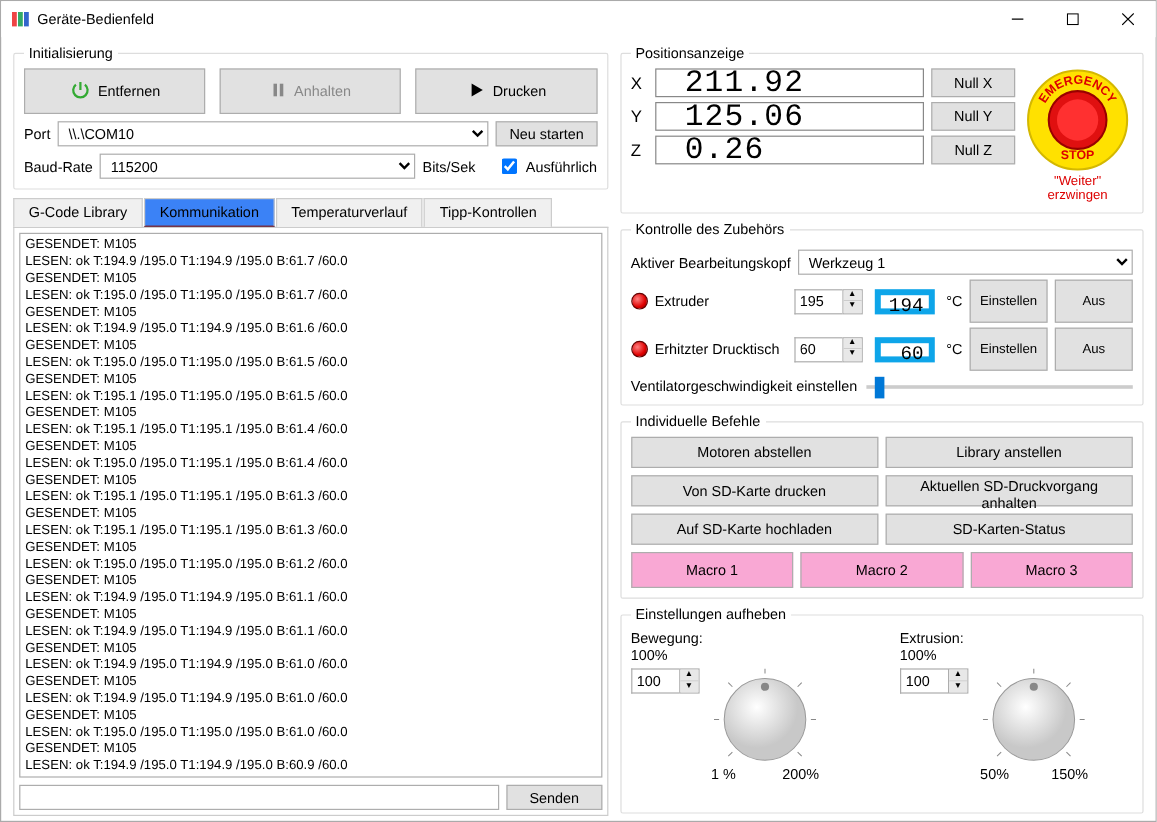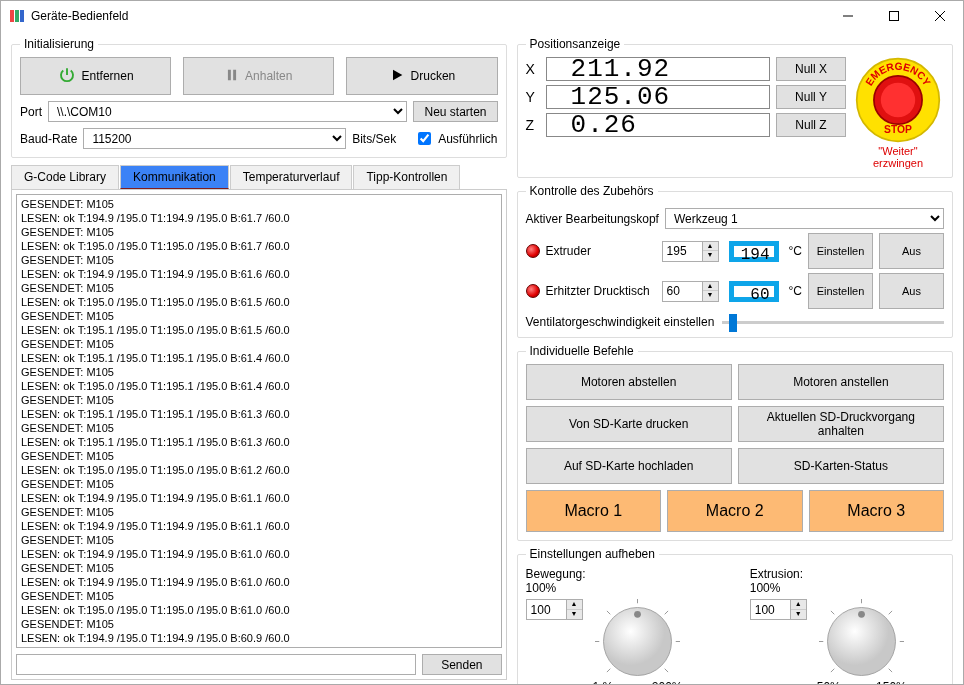--- a/index.html
+++ b/index.html
@@ -44,23 +44,23 @@
   .spin input{ width:40px; height:21px; text-align:left; border:1px solid #adadad; border-right:none;}
   .spin .spinbtns{ display:flex; flex-direction:column; border:1px solid #adadad;}
   .spin .spinbtns div{ width:15px; height:9.5px; font-size:7px; background:#e8e8e8; text-align:center; line-height:8px; cursor:pointer; border-bottom:1px solid #ccc;}
   .spin .spinbtns div:last-child{border-bottom:none;}
   .seg-display{ width:50px; height:21px; border:5px solid #0ea5e9; font-family:"Courier New",monospace; font-size:16px; text-align:right; padding:0 4px; margin:0 4px; line-height:19px;}
   .acc-btn{ width:65px; height:36px; background:#e1e1e1;border:1px solid #adadad;cursor:pointer;font-size:11px;}
   .slider-row{ display:flex; align-items:center; gap:8px; margin-top:6px;}
   .slider-track{ flex:1; height:3px; background:#ccc; position:relative;}
   .slider-thumb{ position:absolute; left:3%; top:-7px; width:8px; height:18px; background:#0078d7;}
   .cmd-grid{ display:grid; grid-template-columns:1fr 1fr; gap:6px;}
-  .cmd-btn{ height:36px; background:#e1e1e1;border:1px solid #adadad;cursor:pointer;font-size:12px;}
+  .cmd-btn{ height:26px; background:#e1e1e1;border:1px solid #adadad;cursor:pointer;font-size:12px;}
   .macro-row{ display:flex; gap:6px; margin-top:6px;}
-  .macro-btn{ flex:1; height:42px; background:#fdba74;border:1px solid #adadad;cursor:pointer;font-size:16px;}
+  .macro-btn{ flex:1; height:30px; background:#f9a8d4;border:1px solid #adadad;cursor:pointer;font-size:12px;}
   .over-row{ display:flex; gap:30px;}
   .over-block{ flex:1;}
   .over-head{ display:flex; justify-content:space-between; margin-bottom:4px;flex-direction:column;}
   .over-body{ display:flex; align-items:flex-start; gap:10px;}
   .knob{ width:90px; text-align:center;}
   .dial{ width:85px; height:85px; margin:0 auto;}
   .knob-labels{ display:flex; justify-content:space-between; font-size:11px; margin-top:-4px;}
   ::-webkit-scrollbar{ width:17px;}
   ::-webkit-scrollbar-track{ background:#f0f0f0;}
   ::-webkit-scrollbar-thumb{ background:#c0c0c0; border:1px solid #a0a0a0;}
@@ -264,21 +264,21 @@
           <div class="slider-track">
               <div class="slider-thumb"></div>
             </div>
         </div>
       </fieldset>
 
       <fieldset>
         <legend>Individuelle Befehle</legend>
         <div class="cmd-grid">
           <button class="cmd-btn">Motoren abstellen</button>
-          <button class="cmd-btn">Motoren anstellen</button>
+          <button class="cmd-btn">Library anstellen</button>
           <button class="cmd-btn">Von SD-Karte drucken</button>
           <button class="cmd-btn">Aktuellen SD-Druckvorgang anhalten</button>
           <button class="cmd-btn">Auf SD-Karte hochladen</button>
           <button class="cmd-btn">SD-Karten-Status</button>
         </div>
         <div class="macro-row">
           <button class="macro-btn">Macro 1</button>
           <button class="macro-btn">Macro 2</button>
           <button class="macro-btn">Macro 3</button>
         </div>

